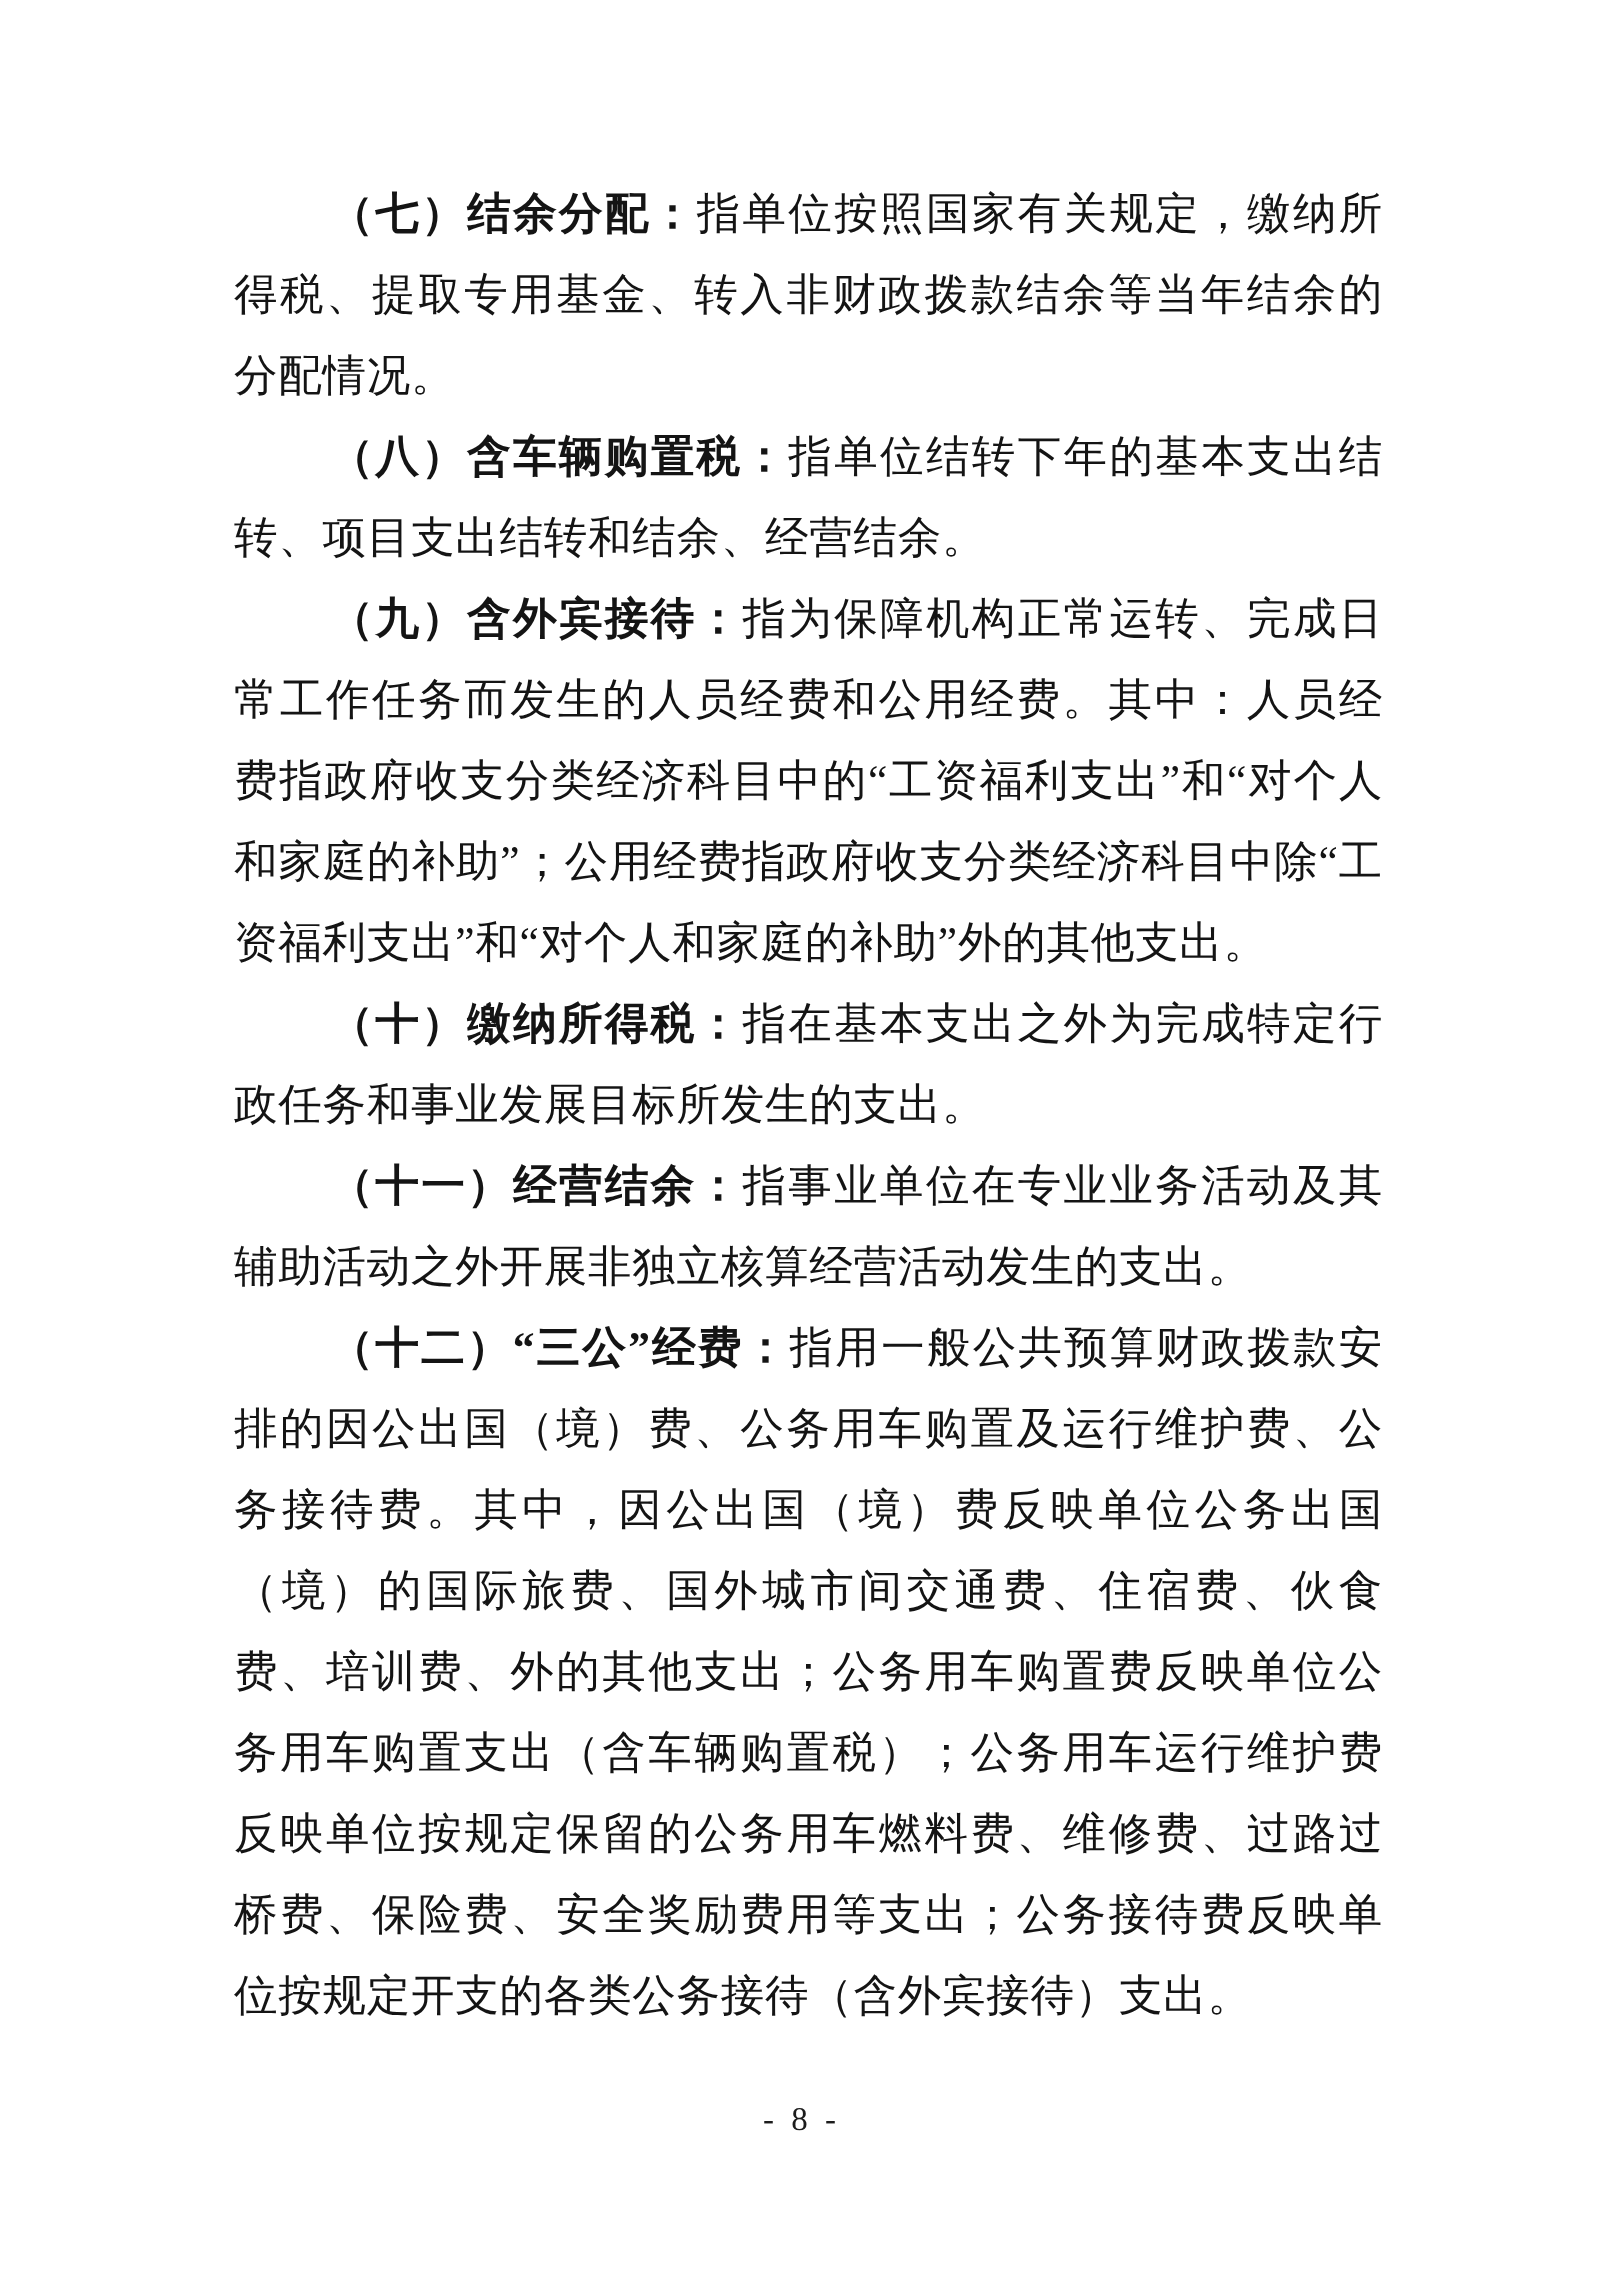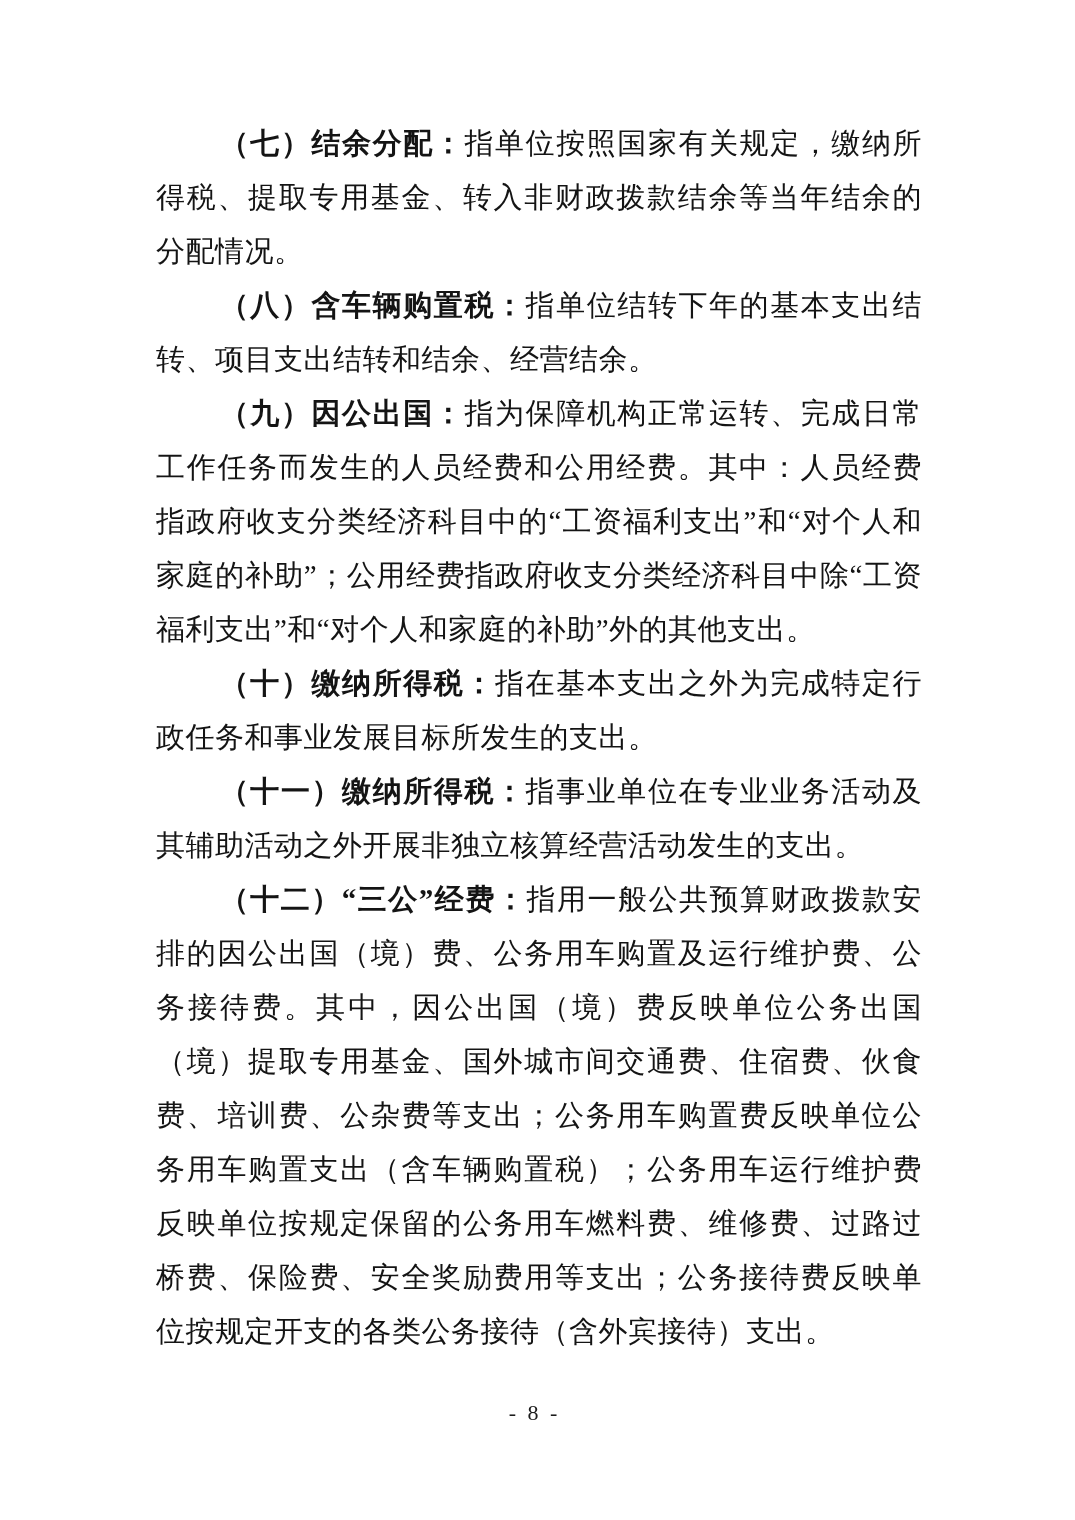--- a/index.html
+++ b/index.html
@@ -49,24 +49,24 @@
 </head>
 <body>
 
 <div class="page">
   <div class="content">
 
     <p class="para"><span class="term-label">（七）结余分配：</span><span class="term-body">指单位按照国家有关规定，缴纳所得税、提取专用基金、转入非财政拨款结余等当年结余的分配情况。</span></p>
 
     <p class="para"><span class="term-label">（八）含车辆购置税：</span><span class="term-body">指单位结转下年的基本支出结转、项目支出结转和结余、经营结余。</span></p>
 
-    <p class="para"><span class="term-label">（九）因公出国：</span><span class="term-body">指为保障机构正常运转、完成日常工作任务而发生的人员经费和公用经费。其中：人员经费指政府收支分类经济科目中的“工资福利支出”和“对个人和家庭的补助”；公用经费指政府收支分类经济科目中除“工资福利支出”和“对个人和家庭的补助”外的其他支出。</span></p>
+    <p class="para"><span class="term-label">（九）含外宾接待：</span><span class="term-body">指为保障机构正常运转、完成日常工作任务而发生的人员经费和公用经费。其中：人员经费指政府收支分类经济科目中的“工资福利支出”和“对个人和家庭的补助”；公用经费指政府收支分类经济科目中除“工资福利支出”和“对个人和家庭的补助”外的其他支出。</span></p>
 
     <p class="para"><span class="term-label">（十）缴纳所得税：</span><span class="term-body">指在基本支出之外为完成特定行政任务和事业发展目标所发生的支出。</span></p>
 
-    <p class="para"><span class="term-label">（十一）缴纳所得税：</span><span class="term-body">指事业单位在专业业务活动及其辅助活动之外开展非独立核算经营活动发生的支出。</span></p>
+    <p class="para"><span class="term-label">（十一）经营结余：</span><span class="term-body">指事业单位在专业业务活动及其辅助活动之外开展非独立核算经营活动发生的支出。</span></p>
 
-    <p class="para"><span class="term-label">（十二）“三公”经费：</span><span class="term-body">指用一般公共预算财政拨款安排的因公出国（境）费、公务用车购置及运行维护费、公务接待费。其中，因公出国（境）费反映单位公务出国（境）提取专用基金、国外城市间交通费、住宿费、伙食费、培训费、公杂费等支出；公务用车购置费反映单位公务用车购置支出（含车辆购置税）；公务用车运行维护费反映单位按规定保留的公务用车燃料费、维修费、过路过桥费、保险费、安全奖励费用等支出；公务接待费反映单位按规定开支的各类公务接待（含外宾接待）支出。</span></p>
+    <p class="para"><span class="term-label">（十二）“三公”经费：</span><span class="term-body">指用一般公共预算财政拨款安排的因公出国（境）费、公务用车购置及运行维护费、公务接待费。其中，因公出国（境）费反映单位公务出国（境）的国际旅费、国外城市间交通费、住宿费、伙食费、培训费、外的其他支出；公务用车购置费反映单位公务用车购置支出（含车辆购置税）；公务用车运行维护费反映单位按规定保留的公务用车燃料费、维修费、过路过桥费、保险费、安全奖励费用等支出；公务接待费反映单位按规定开支的各类公务接待（含外宾接待）支出。</span></p>
 
   </div>
 
   <div class="page-number">- 8 -</div>
 </div>
 
 </body></html>

